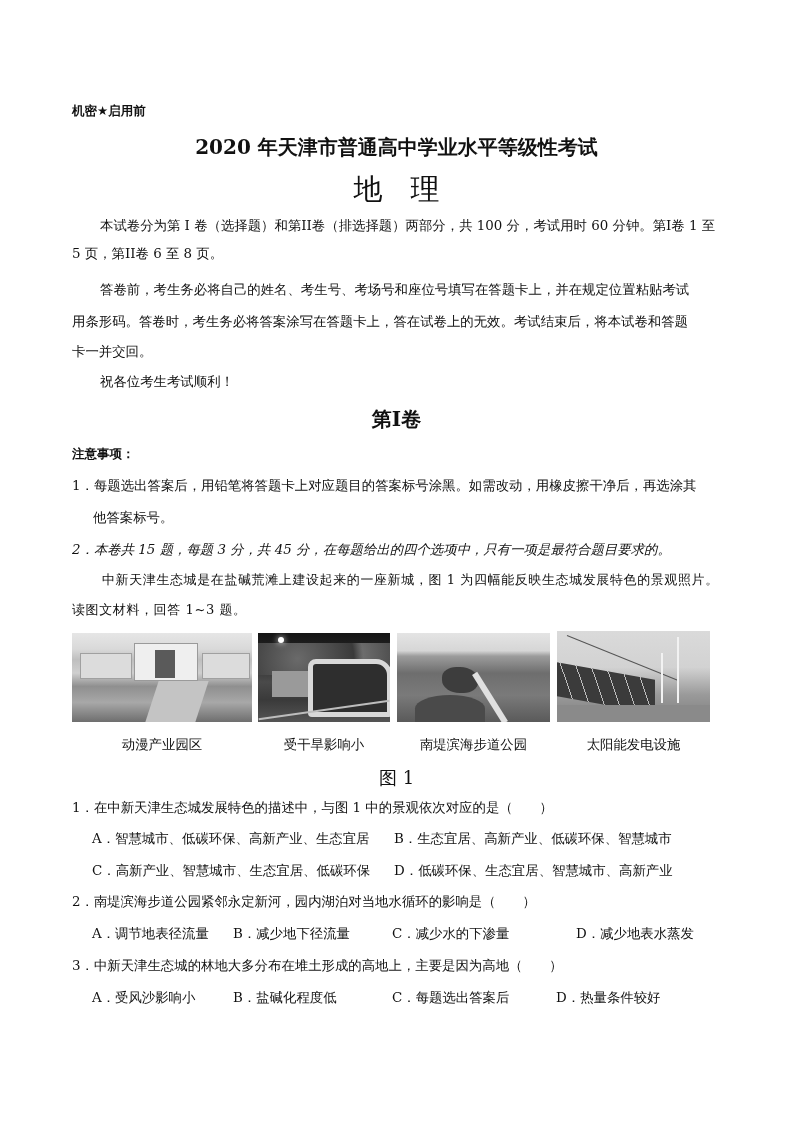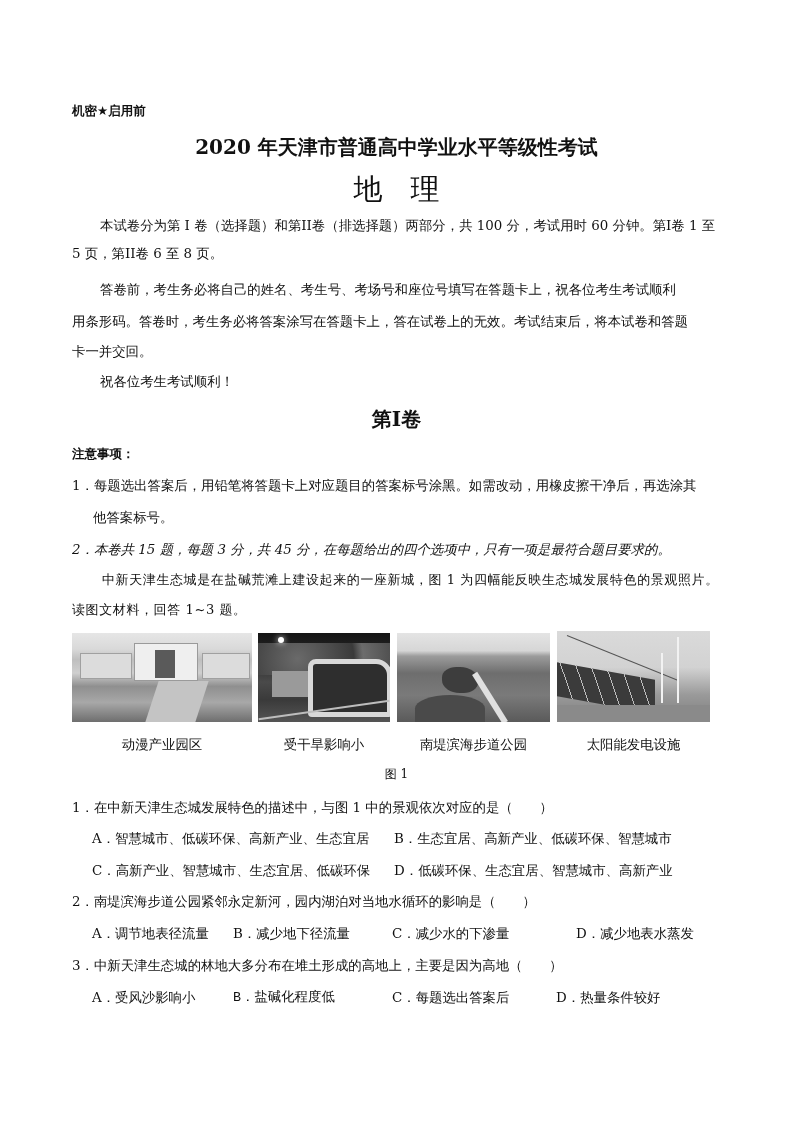--- a/index.html
+++ b/index.html
@@ -13,21 +13,21 @@
   .title { left: 0; width: 793px; top: 134px; text-align: center; font-size: 20px; font-weight: bold; font-family: "DejaVu Serif", serif; }
   .subject { left: 0; width: 793px; top: 170px; text-align: center; font-size: 29px; font-family: "DejaVu Sans", sans-serif; letter-spacing: 0; }
   .subject span { display: inline-block; }
   .subject .gap { width: 28px; }
   .p { font-size: 13.4px; line-height: 20px; }
   .section { left: 0; width: 793px; top: 406px; text-align: center; font-size: 20px; font-weight: bold; }
   .notice { left: 72px; top: 446px; font-size: 12.5px; font-weight: bold; font-family: "DejaVu Sans", sans-serif; }
   .kai { font-size: 13px; letter-spacing: 0.6px; font-family: "DejaVu Serif", serif; }
   .photo { position: absolute; overflow: hidden; }
   .caption { font-size: 13.4px; text-align: center; }
-  .figlabel { left: 0; width: 793px; top: 766px; text-align: center; font-size: 12px; }
+  .figlabel { left: 0; width: 793px; top: 766px; text-align: center; font-size: 18px; }
 
   
   .ph1 { left: 72px; top: 633px; width: 180px; height: 89px;
     background: linear-gradient(#e6e6e6 0%, #d9d9d9 18%, #bfbfbf 30%, #cfcfcf 45%, #8f8f8f 60%, #a8a8a8 78%, #6e6e6e 100%); }
   .ph1 .bld { position:absolute; left:62px; top:10px; width:62px; height:36px; background:#efefef; border:1px solid #9a9a9a; }
   .ph1 .bld::after { content:""; position:absolute; left:20px; top:6px; width:20px; height:28px; background:#5a5a5a; }
   .ph1 .wing1 { position:absolute; left:8px; top:20px; width:50px; height:24px; background:#dcdcdc; border:1px solid #a0a0a0; }
   .ph1 .wing2 { position:absolute; left:130px; top:20px; width:46px; height:24px; background:#dcdcdc; border:1px solid #a0a0a0; }
   .ph1 .road { position:absolute; left:80px; top:48px; width:50px; height:41px; background:#c4c4c4; transform: skewX(-18deg); }
   
@@ -60,21 +60,21 @@
 <div>
 
   <div class="abs conf">机密★启用前</div>
   <div class="abs title">2020 年天津市普通高中学业水平等级性考试</div>
   <div class="abs subject">
     <span>地</span><span class="gap"></span><span>理</span>
   </div>
 
   <div class="abs p" style="left:100px; top:216px;">本试卷分为第 I 卷（选择题）和第II卷（排选择题）两部分，共 100 分，考试用时 60 分钟。第I卷 1 至</div>
   <div class="abs p" style="left:72px; top:244px;">5 页，第II卷 6 至 8 页。</div>
-  <div class="abs p" style="left:100px; top:280px;">答卷前，考生务必将自己的姓名、考生号、考场号和座位号填写在答题卡上，祝各位考生考试顺利</div>
+  <div class="abs p" style="left:100px; top:280px;">答卷前，考生务必将自己的姓名、考生号、考场号和座位号填写在答题卡上，并在规定位置粘贴考试</div>
   <div class="abs p" style="left:72px; top:312px;">用条形码。答卷时，考生务必将答案涂写在答题卡上，答在试卷上的无效。考试结束后，将本试卷和答题</div>
   <div class="abs p" style="left:72px; top:342px;">卡一并交回。</div>
   <div class="abs p" style="left:100px; top:372px;">祝各位考生考试顺利！</div>
 
   <div class="abs section">第I卷</div>
   <div class="abs notice">注意事项：</div>
 
   <div class="abs p" style="left:72px; top:476px;">
     <span>1．</span><span>每题选出答案后，用铅笔将答题卡上对应题目的答案标号涂黑。如需改动，用橡皮擦干净后，再选涂其</span>
   </div>
@@ -125,17 +125,17 @@
   <div class="abs p" style="left:394px; top:861px;">D．低碳环保、生态宜居、智慧城市、高新产业</div>
 
   <div class="abs p" style="left:72px; top:892px;">2．南堤滨海步道公园紧邻永定新河，园内湖泊对当地水循环的影响是（　　）</div>
   <div class="abs p" style="left:92px; top:924px;">A．调节地表径流量</div>
   <div class="abs p" style="left:233px; top:924px;">B．减少地下径流量</div>
   <div class="abs p" style="left:392px; top:924px;">C．减少水的下渗量</div>
   <div class="abs p" style="left:576px; top:924px;">D．减少地表水蒸发</div>
 
   <div class="abs p" style="left:72px; top:956px;">3．中新天津生态城的林地大多分布在堆土形成的高地上，主要是因为高地（　　）</div>
   <div class="abs p" style="left:92px; top:988px;">A．受风沙影响小</div>
-  <div class="abs p" style="left:233px; top:988px;font-family:Liberation Mono, monospace;">B．盐碱化程度低</div>
+  <div class="abs p" style="left:233px; top:988px;">B．盐碱化程度低</div>
   <div class="abs p" style="left:392px; top:988px;">C．每题选出答案后</div>
   <div class="abs p" style="left:556px; top:988px;">D．热量条件较好</div>
 
 </div>
 
 </body></html>

